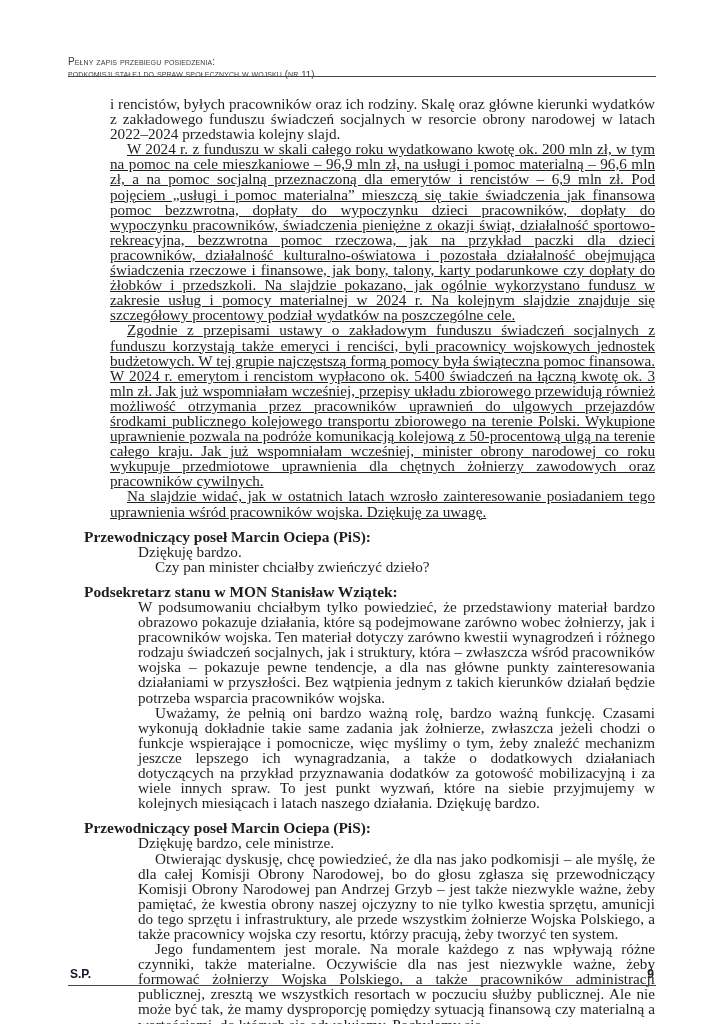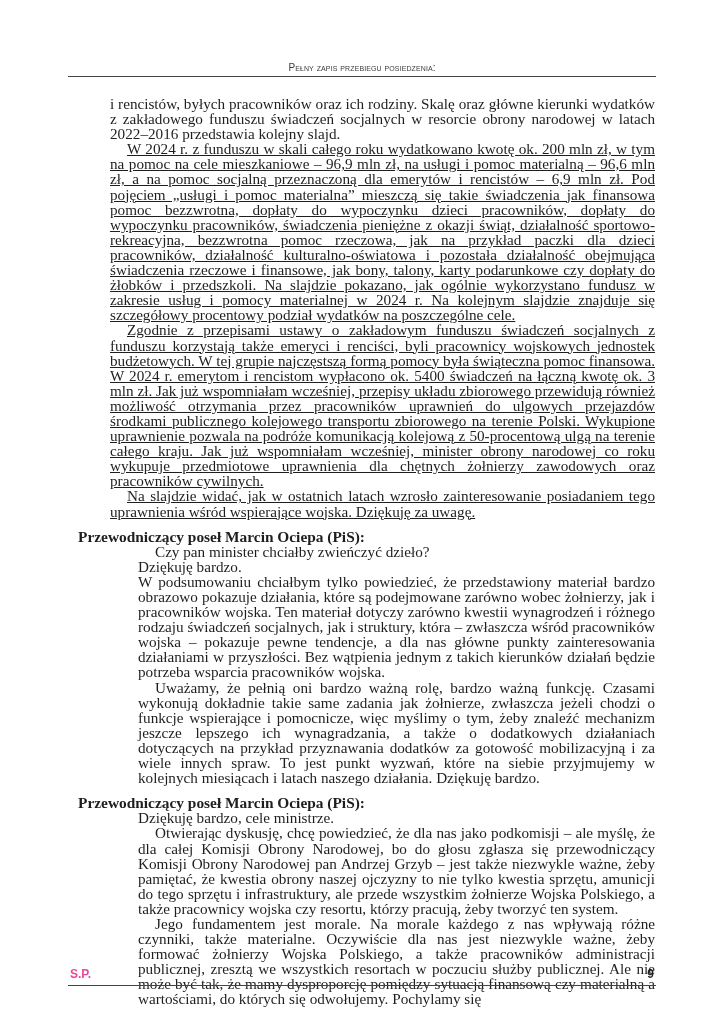--- a/index.html
+++ b/index.html
@@ -1,55 +1,57 @@
 <!DOCTYPE html>
 <html><head>
 <meta charset="utf-8">
 <style>
   html, body { margin: 0; padding: 0; background: #ffffff; }
   body { width: 724px; height: 1024px; position: relative; overflow: hidden; color: #1c1c1c; }
-  .page-header { position: absolute; left: 68px; top: 62px; width: 588px; text-align: center;
+  .page-header { position: absolute; left: 68px; top: 56px; width: 588px; 
     font-family: "Liberation Sans", sans-serif; font-variant: small-caps; color: #3a3a3a; }
   .page-header .l1 { font-size: 10px; line-height: 12px; letter-spacing: 0.1px; }
   .page-header .l2 { font-size: 9.6px; line-height: 12px; letter-spacing: 0.1px; }
   .header-rule { position: absolute; left: 68px; top: 76px; width: 588px; height: 0; border-top: 1.5px solid #444; }
   .content { position: absolute; left: 68px; top: 96px; width: 587px;
     font-family: "Liberation Serif", serif; font-size: 15.2px; line-height: 15.1px; color: #1e1e1e; }
   .para { margin: 0 0 0 42px; text-align: justify; text-indent: 0; }
   .para.indent { text-indent: 17px; text-decoration: underline; }
-  .speaker { font-weight: bold; margin: 10px 0 0 10px; font-size: 15.4px; line-height: 15.1px; }
+  .speaker { font-weight: bold; margin: 10px 0 0 16px; font-size: 15.4px; line-height: 15.1px; }
   .speech { margin-left: 70px; }
   .speech .p { text-align: justify; text-indent: 17px; margin: 0; }
   .speech .p.first { text-indent: 0; }
   .footer-label { position: absolute; left: 70px; top: 967px; font-family: "Liberation Sans", sans-serif;
-    font-weight: bold; font-size: 12px; color: #ec4899; }
+    font-weight: bold; font-size: 12px; color: #0f172a; }
   .footer-page { position: absolute; right: 70px; top: 967px; font-family: "Liberation Sans", sans-serif;
     font-weight: bold; font-size: 12px; color: #222; }
   .footer-rule { position: absolute; left: 68px; top: 985px; width: 588px; border-top: 1.5px solid #444; }
 </style>
 </head>
 <body>
 
 <div class="page-header">
   <div class="l1">Pełny zapis przebiegu posiedzenia:</div>
+  <div class="l2">podkomisji stałej do spraw społecznych w wojsku (nr 11)</div>
 </div>
 <div class="header-rule"></div>
 
 <div class="content">
-  <div class="para">i rencistów, byłych pracowników oraz ich rodziny. Skalę oraz główne kierunki wydatków z zakładowego funduszu świadczeń socjalnych w resorcie obrony narodowej w latach 2022–2016 przedstawia kolejny slajd.</div>
+  <div class="para">i rencistów, byłych pracowników oraz ich rodziny. Skalę oraz główne kierunki wydatków z zakładowego funduszu świadczeń socjalnych w resorcie obrony narodowej w latach 2022–2024 przedstawia kolejny slajd.</div>
   <div class="para indent">W 2024 r. z funduszu w skali całego roku wydatkowano kwotę ok. 200 mln zł, w tym na pomoc na cele mieszkaniowe – 96,9 mln zł, na usługi i pomoc materialną – 96,6 mln zł, a na pomoc socjalną przeznaczoną dla emerytów i rencistów – 6,9 mln zł. Pod pojęciem „usługi i pomoc materialna” mieszczą się takie świadczenia jak finansowa pomoc bezzwrotna, dopłaty do wypoczynku dzieci pracowników, dopłaty do wypoczynku pracowników, świadczenia pieniężne z okazji świąt, działalność sportowo-rekreacyjna, bezzwrotna pomoc rzeczowa, jak na przykład paczki dla dzieci pracowników, działalność kulturalno-oświatowa i pozostała działalność obejmująca świadczenia rzeczowe i finansowe, jak bony, talony, karty podarunkowe czy dopłaty do żłobków i przedszkoli. Na slajdzie pokazano, jak ogólnie wykorzystano fundusz w zakresie usług i pomocy materialnej w 2024 r. Na kolejnym slajdzie znajduje się szczegółowy procentowy podział wydatków na poszczególne cele.</div>
   <div class="para indent">Zgodnie z przepisami ustawy o zakładowym funduszu świadczeń socjalnych z funduszu korzystają także emeryci i renciści, byli pracownicy wojskowych jednostek budżetowych. W tej grupie najczęstszą formą pomocy była świąteczna pomoc finansowa. W 2024 r. emerytom i rencistom wypłacono ok. 5400 świadczeń na łączną kwotę ok. 3 mln zł. Jak już wspomniałam wcześniej, przepisy układu zbiorowego przewidują również możliwość otrzymania przez pracowników uprawnień do ulgowych przejazdów środkami publicznego kolejowego transportu zbiorowego na terenie Polski. Wykupione uprawnienie pozwala na podróże komunikacją kolejową z 50-procentową ulgą na terenie całego kraju. Jak już wspomniałam wcześniej, minister obrony narodowej co roku wykupuje przedmiotowe uprawnienia dla chętnych żołnierzy zawodowych oraz pracowników cywilnych.</div>
-  <div class="para indent">Na slajdzie widać, jak w ostatnich latach wzrosło zainteresowanie posiadaniem tego uprawnienia wśród wspierające wojska. Dziękuję za uwagę.</div>
+  <div class="para indent">Na slajdzie widać, jak w ostatnich latach wzrosło zainteresowanie posiadaniem tego uprawnienia wśród pracowników wojska. Dziękuję za uwagę.</div>
 
   <div class="speaker">Przewodniczący poseł Marcin Ociepa (PiS):</div>
   <div class="speech">
+    <div class="p first">Dziękuję bardzo.</div>
     <div class="p">Czy pan minister chciałby zwieńczyć dzieło?</div>
-    <div class="p first">Dziękuję bardzo.</div>
   </div>
 
+  <div class="speaker">Podsekretarz stanu w MON Stanisław Wziątek:</div>
   <div class="speech">
     <div class="p first">W podsumowaniu chciałbym tylko powiedzieć, że przedstawiony materiał bardzo obrazowo pokazuje działania, które są podejmowane zarówno wobec żołnierzy, jak i pracowników wojska. Ten materiał dotyczy zarówno kwestii wynagrodzeń i różnego rodzaju świadczeń socjalnych, jak i struktury, która – zwłaszcza wśród pracowników wojska – pokazuje pewne tendencje, a dla nas główne punkty zainteresowania działaniami w przyszłości. Bez wątpienia jednym z takich kierunków działań będzie potrzeba wsparcia pracowników wojska.</div>
     <div class="p">Uważamy, że pełnią oni bardzo ważną rolę, bardzo ważną funkcję. Czasami wykonują dokładnie takie same zadania jak żołnierze, zwłaszcza jeżeli chodzi o funkcje wspierające i pomocnicze, więc myślimy o tym, żeby znaleźć mechanizm jeszcze lepszego ich wynagradzania, a także o dodatkowych działaniach dotyczących na przykład przyznawania dodatków za gotowość mobilizacyjną i za wiele innych spraw. To jest punkt wyzwań, które na siebie przyjmujemy w kolejnych miesiącach i latach naszego działania. Dziękuję bardzo.</div>
   </div>
 
   <div class="speaker">Przewodniczący poseł Marcin Ociepa (PiS):</div>
   <div class="speech">
     <div class="p first">Dziękuję bardzo, cele ministrze.</div>
     <div class="p">Otwierając dyskusję, chcę powiedzieć, że dla nas jako podkomisji – ale myślę, że dla całej Komisji Obrony Narodowej, bo do głosu zgłasza się przewodniczący Komisji Obrony Narodowej pan Andrzej Grzyb – jest także niezwykle ważne, żeby pamiętać, że kwestia obrony naszej ojczyzny to nie tylko kwestia sprzętu, amunicji do tego sprzętu i infrastruktury, ale przede wszystkim żołnierze Wojska Polskiego, a także pracownicy wojska czy resortu, którzy pracują, żeby tworzyć ten system.</div>
     <div class="p">Jego fundamentem jest morale. Na morale każdego z nas wpływają różne czynniki, także materialne. Oczywiście dla nas jest niezwykle ważne, żeby formować żołnierzy Wojska Polskiego, a także pracowników administracji publicznej, zresztą we wszystkich resortach w poczuciu służby publicznej. Ale nie może być tak, że mamy dysproporcję pomiędzy sytuacją finansową czy materialną a wartościami, do których się odwołujemy. Pochylamy się</div>

